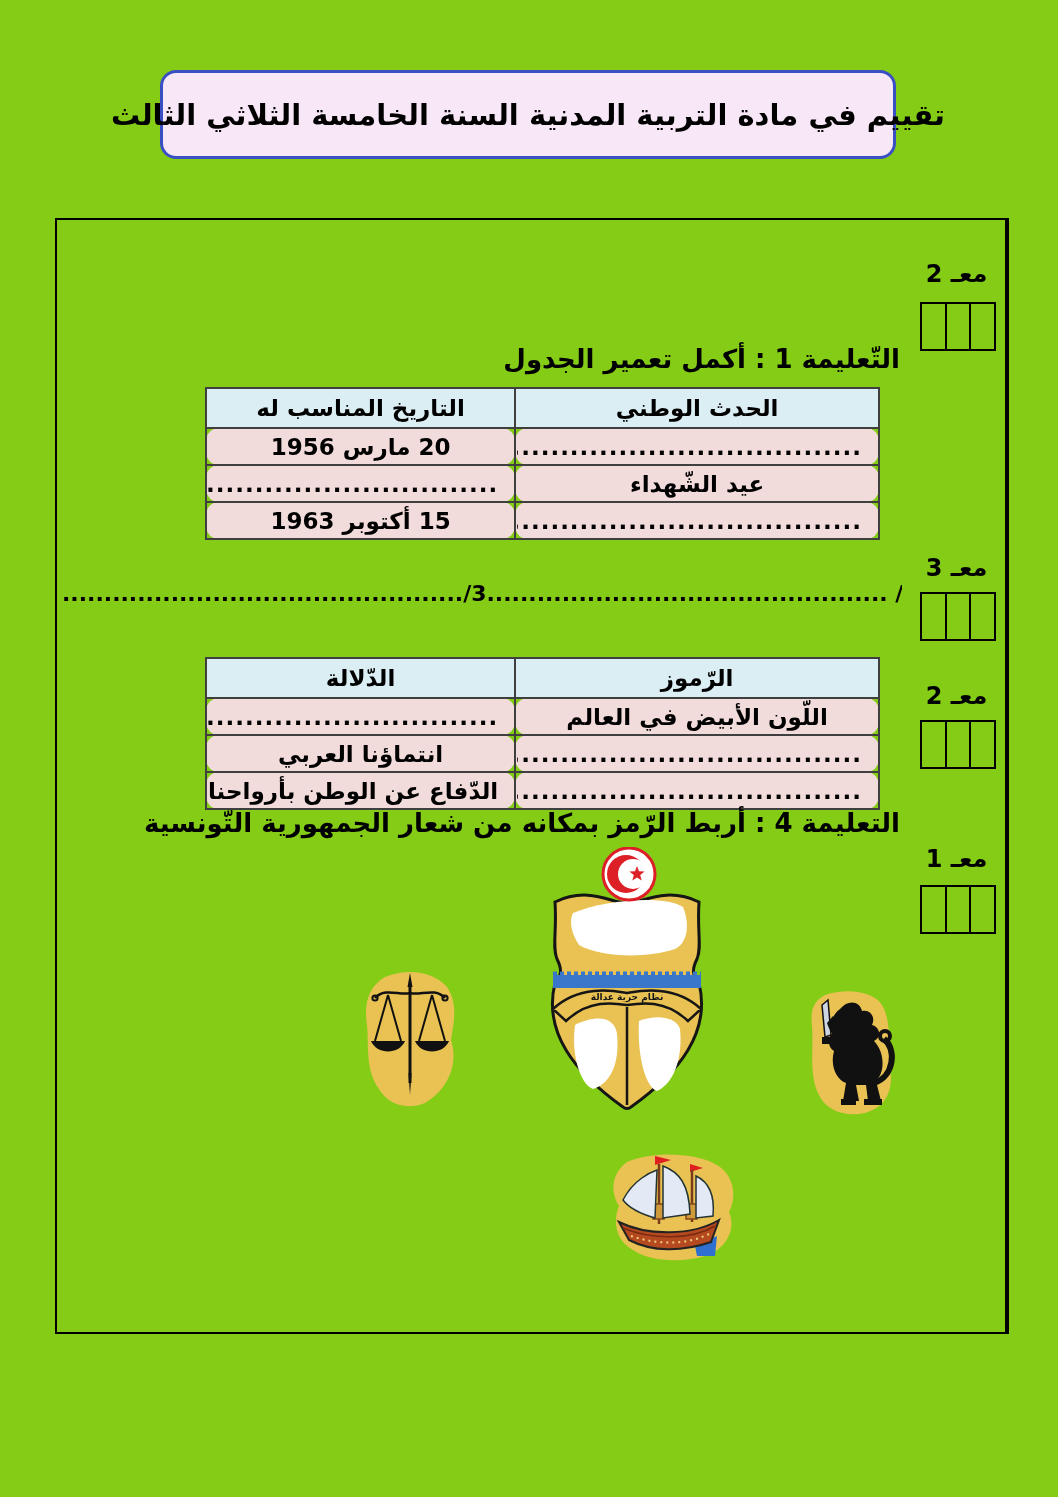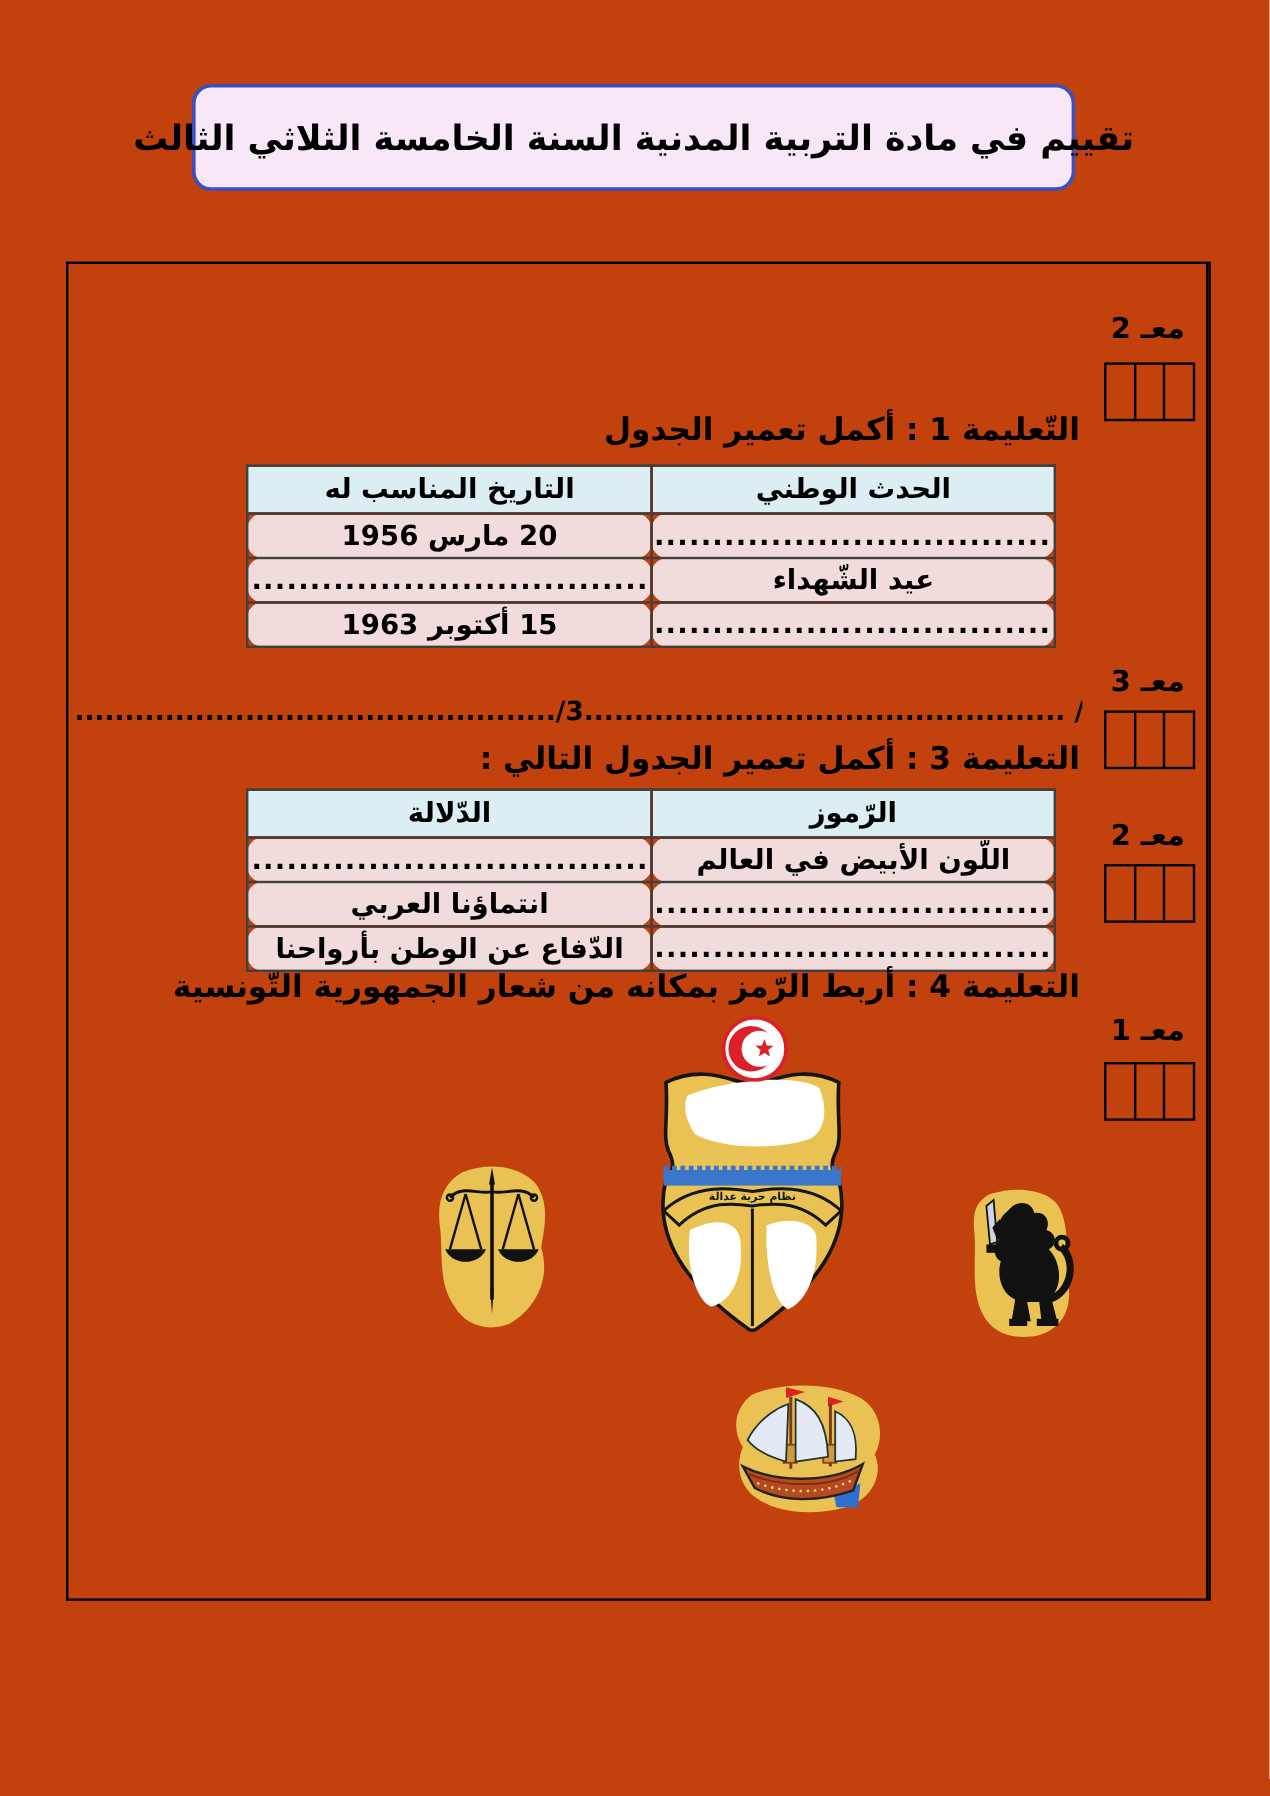--- a/index.html
+++ b/index.html
@@ -1,33 +1,33 @@
 <!DOCTYPE html>
 <html lang="ar"><head>
 <meta charset="utf-8">
 <style>
   html,body{margin:0;padding:0;background:#fff;}
-  .page{position:relative;width:1058px;height:1497px;background:#c2410c;overflow:hidden;
+  .page{position:relative;width:1058px;height:1497px;background:#84cc16;overflow:hidden;
         font-family:"DejaVu Sans","Liberation Sans",sans-serif;color:#000;}
   
   .title-box{position:absolute;left:160px;top:70px;width:730px;height:83px;
     background:#f8e7f6;border:3px solid #3a4fc4;border-radius:16px;
     display:flex;align-items:center;justify-content:center;}
   .title-box .t{font-size:29px;font-weight:bold;direction:rtl;white-space:nowrap;}
   
   .main-box{position:absolute;left:55px;top:218px;width:950px;height:1112px;border:2px solid #000;}
   .content{position:absolute;left:0;top:0;width:851px;height:100%;direction:rtl;}
   .score-col{position:absolute;right:0;top:0;width:97px;height:100%;border-right:2px solid #000;direction:rtl;}
   .abs{position:absolute;}
   .para{font-size:27px;font-weight:bold;line-height:1.42;text-align:right;}
   .instr{font-size:26px;font-weight:bold;white-space:nowrap;}
   
   table.grid{border-collapse:collapse;width:675px;table-layout:fixed;}
   table.grid td,table.grid th{border:2px solid #3f3f3f;font-weight:bold;text-align:center;
-    height:35px;font-size:23px;padding:0 2px;overflow:hidden;white-space:nowrap;}
+    height:35px;font-size:23px;padding:0 16px;overflow:hidden;white-space:nowrap;}
   table.grid th{background:#daeef3;height:38px;}
   table.grid td{background:#f2dcdb;border-radius:13px;}
   .dots{font-size:20px;letter-spacing:1px;}
   .blanks-line{direction:ltr;font-size:22px;font-weight:bold;white-space:nowrap;overflow:hidden;width:840px;}
   
   .score-label{position:absolute;width:100%;text-align:center;font-size:24px;font-weight:bold;direction:rtl;}
   .score-box{position:absolute;left:12px;width:72px;height:45px;border:2px solid #000;display:flex;}
   .score-box .cell{flex:1;border-left:2px solid #000;}
   .score-box .cell:last-child{border-left:none;}
   .doc2{font-size:27px;font-weight:bold;text-align:right;}
@@ -66,21 +66,20 @@
         <tr>
           <td class="dots">...........................................</td>
           <td>15 أكتوبر 1963</td>
         </tr>
       </tbody>
         </table>
 
 
       <div class="abs blanks-line" style="top:361px;right:6px;">................................................/3................................................ /2 ................................................/1</div>
 
-      <div class="abs instr" style="top:398px;right:8px;">التعليمة 3 : أكمل تعمير الجدول التالي :</div>
 
       <table class="grid abs" style="top:437px;right:28px;">
         <tbody>
             <tr>
           <th style="width:49%;">الرّموز</th>
           <th>الدّلالة</th>
         </tr>
         <tr>
           <td>اللّون الأبيض في العالم</td>
           <td class="dots">.......................................</td>

